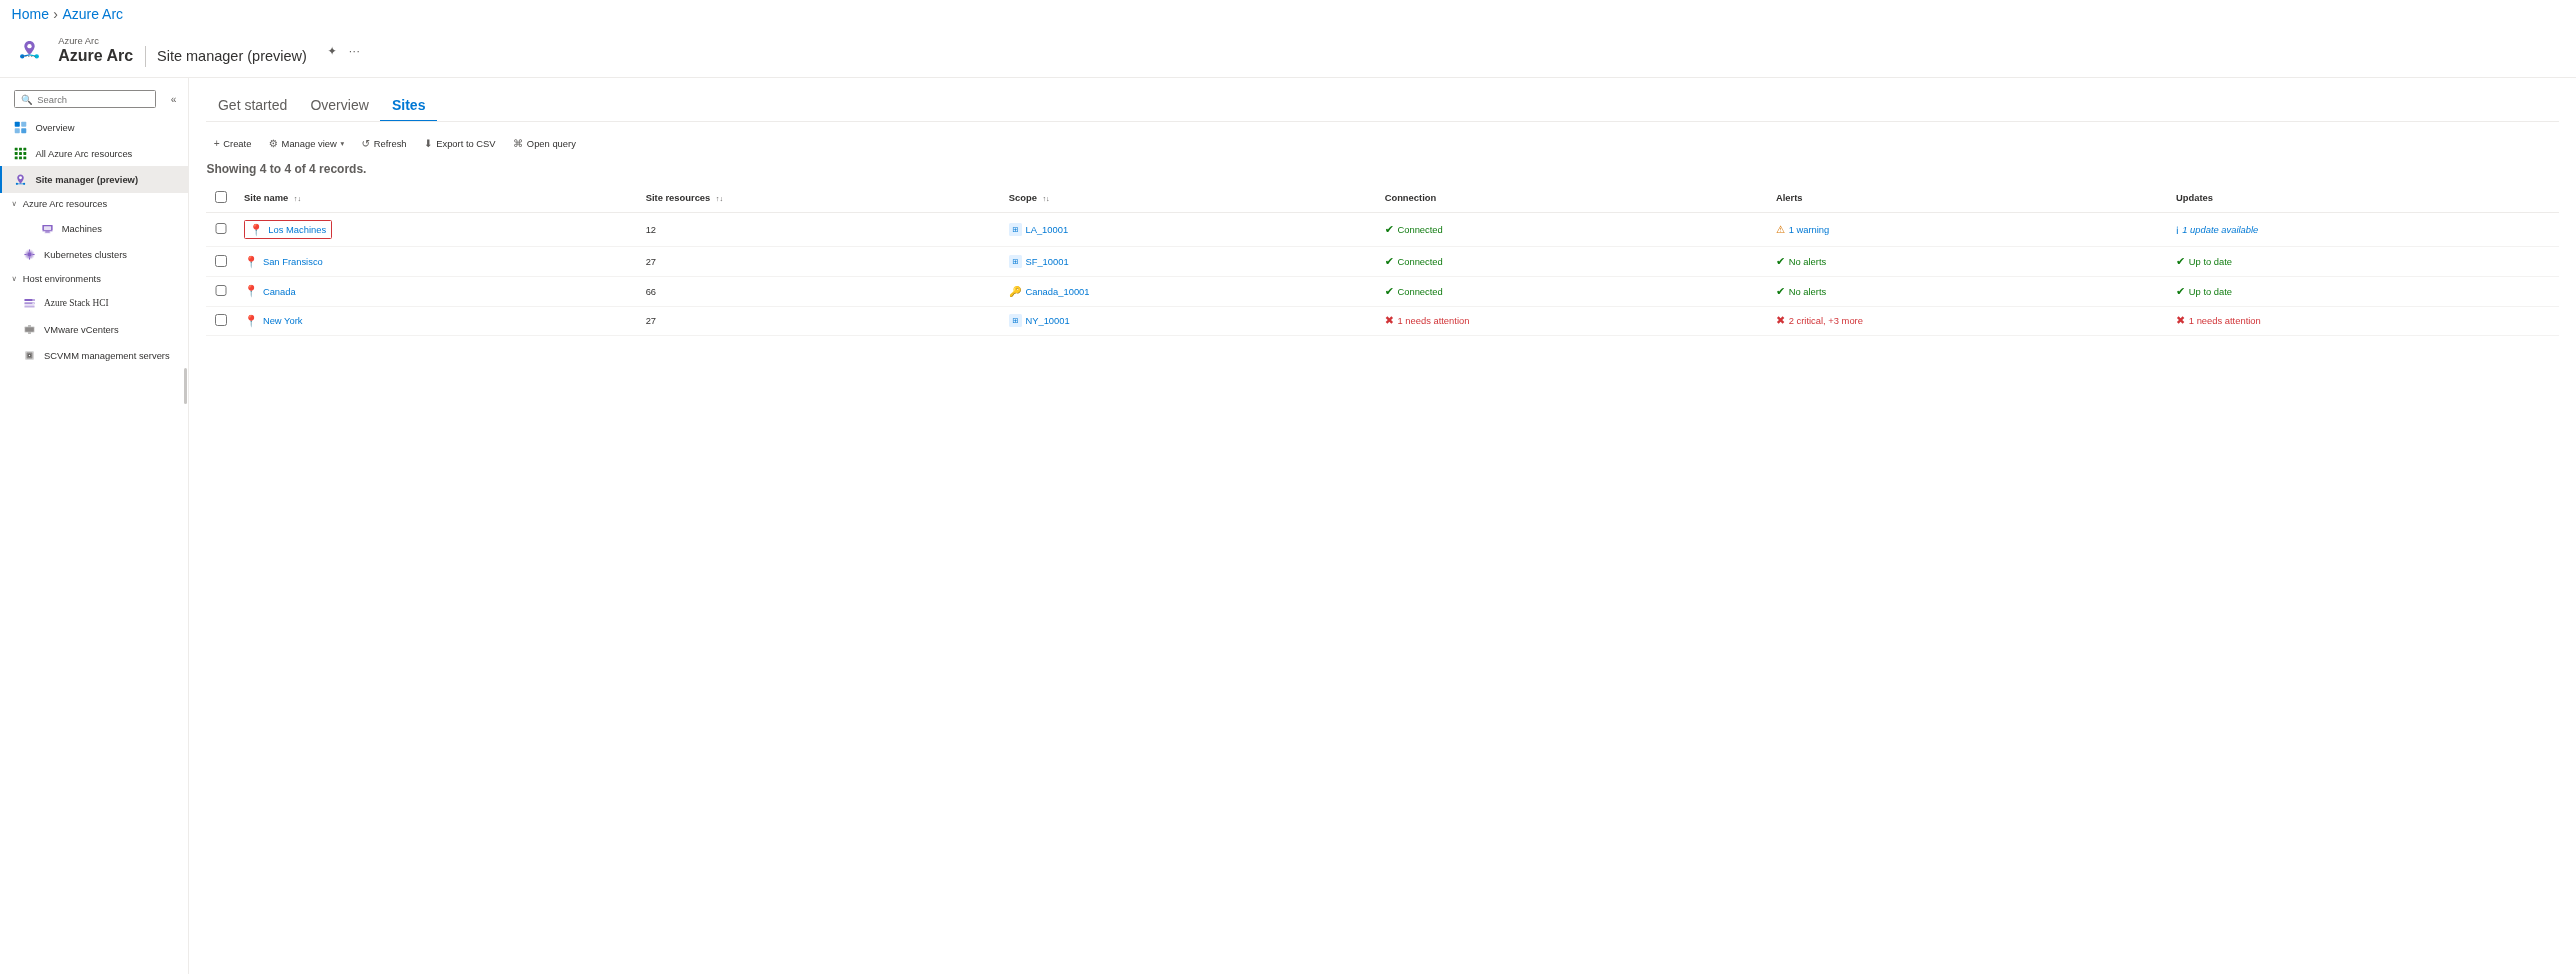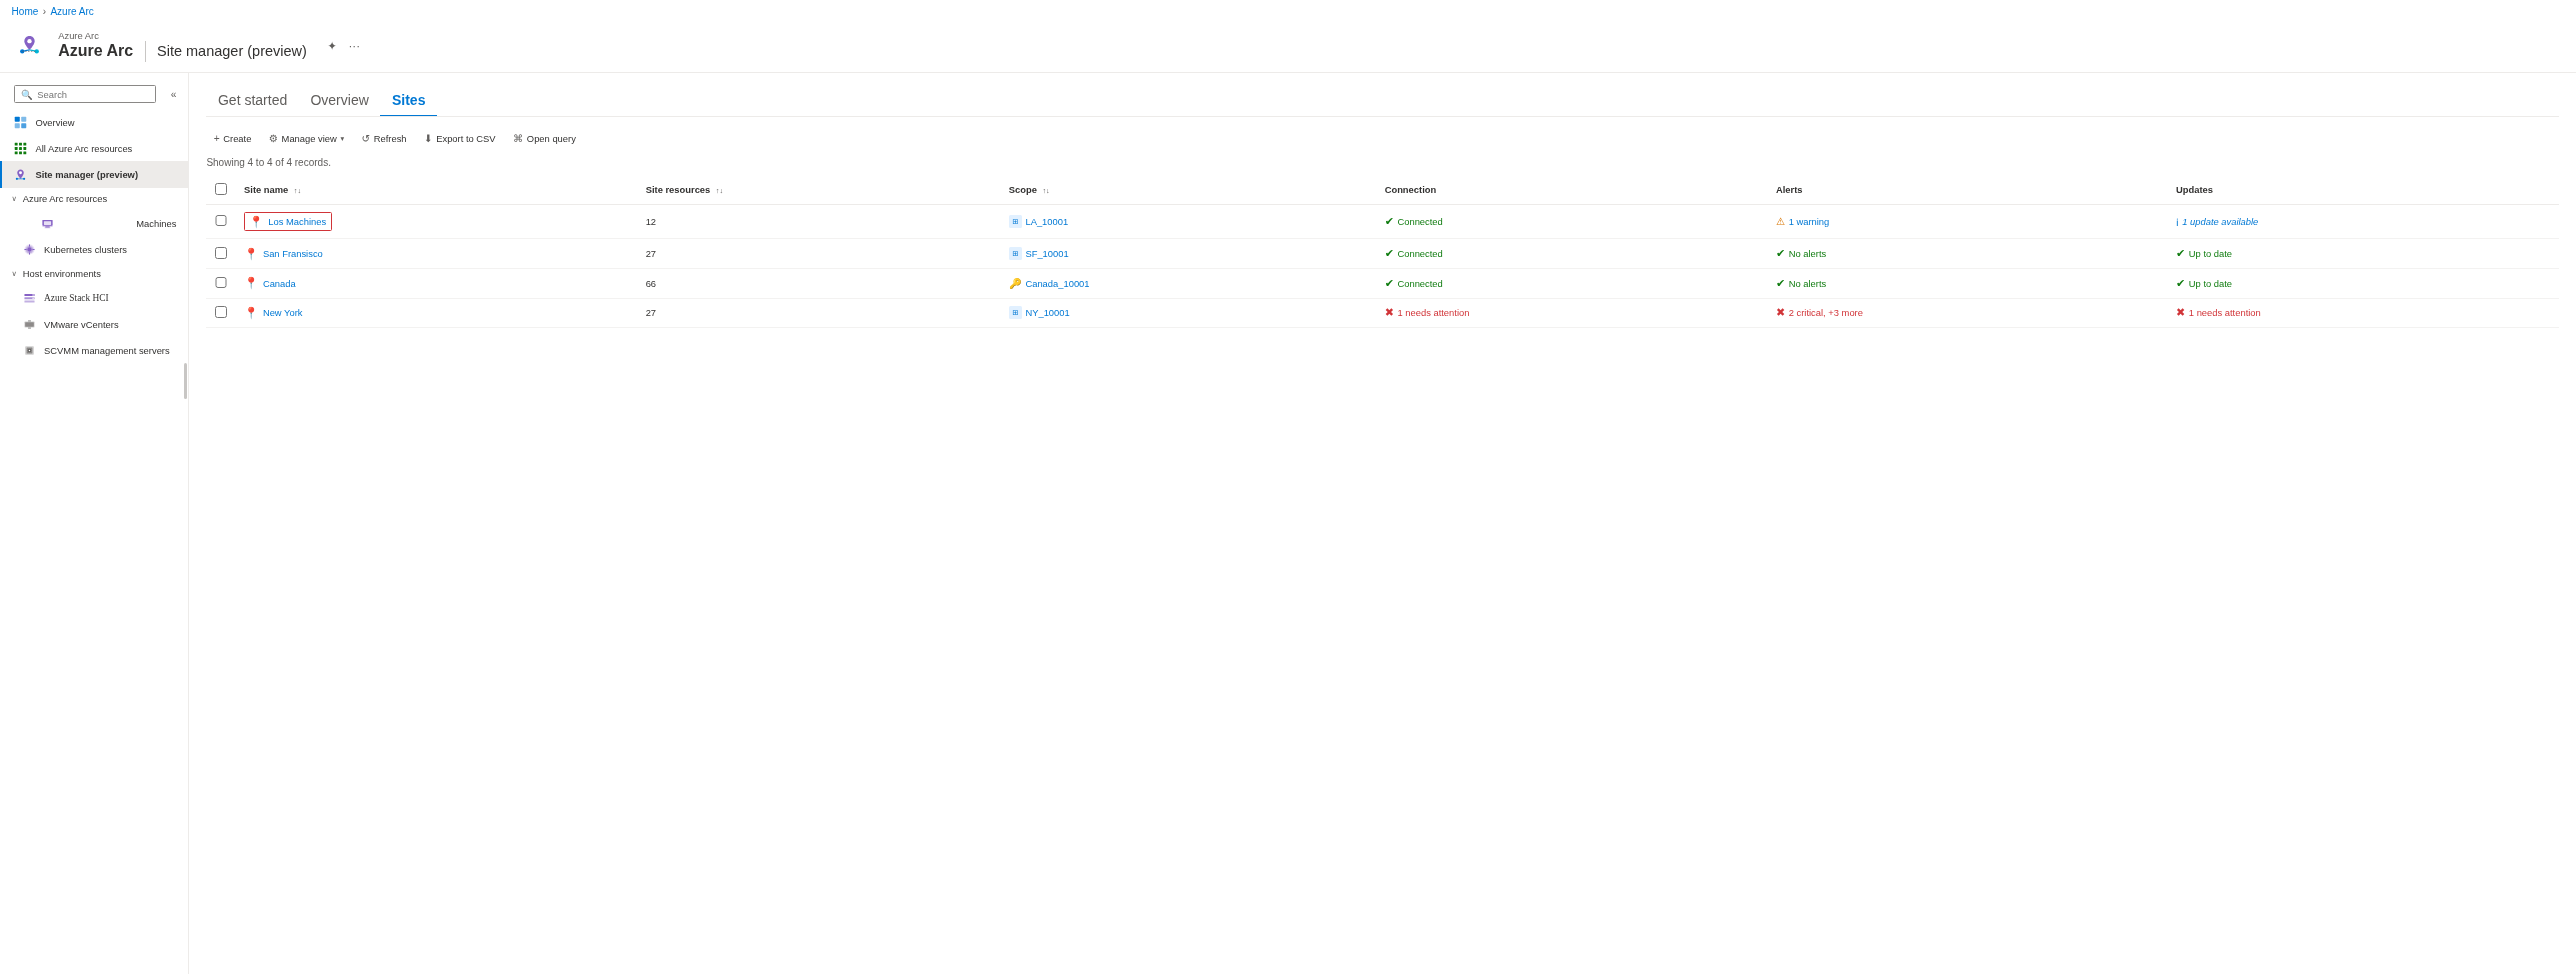--- a/index.html
+++ b/index.html
@@ -1,19 +1,19 @@
 <!DOCTYPE html>
 <html style="font-size:11.6px"><head>
   <meta charset="utf-8">
   <style>
     * { box-sizing: border-box; margin: 0; padding: 0; }
     body { font-family: 'Segoe UI', Arial, sans-serif; font-size: 9.4px; color: #323130; background: #fff; display: flex; flex-direction: column; height: 100vh; overflow: hidden; }
 
     
-    .breadcrumb { padding: 5.8px 11.6px; display: flex; align-items: center; gap: 4.4px; font-size: 10px; }
+    .breadcrumb { padding: 5.8px 11.6px; display: flex; align-items: center; gap: 4.4px; font-size: 14px; }
     .breadcrumb a { color: #0078d4; text-decoration: none; }
     .breadcrumb span { color: #605e5c; }
 
     
     .page-header { display: flex; align-items: center; padding: 5.8px 11.6px 8.7px 11.6px; gap: 11.6px; border-bottom: 0.7px solid #edebe9; }
     .header-icon { width: 35px; height: 35px; display: flex; align-items: center; justify-content: center; }
     .header-icon svg { width: 29px; height: 29px; }
     .header-title-area { display: flex; flex-direction: column; }
     .header-service-name { font-size: 9.4px; font-weight: 400; color: #605e5c; }
     .header-main-title { display: flex; align-items: center; gap: 8.7px; }
@@ -52,21 +52,21 @@
     .toolbar-btn { display: flex; align-items: center; gap: 3.6px; padding: 4.4px 7.3px; background: none; border: none; cursor: pointer; font-size: 9.4px; color: #323130; border-radius: 1.5px; }
     .toolbar-btn .btn-icon { font-size: 10.2px; color: #605e5c; }
 
     
     .filters { display: flex; align-items: center; gap: 5.8px; margin-bottom: 8.7px; flex-wrap: wrap; }
     .filter-input { border: 0.7px solid #8a8886; border-radius: 1.5px; padding: 3.6px 7.3px; font-size: 9.4px; width: 160px; outline: none; }
     .filter-chip { border: 0.7px solid #8a8886; border-radius: 10.2px; padding: 2.9px 8.7px; font-size: 8.7px; cursor: pointer; background: #fff; color: #323130; white-space: nowrap; }
     .add-filter-btn { display: flex; align-items: center; gap: 2.9px; border: none; background: none; font-size: 8.7px; cursor: pointer; color: #323130; padding: 2.9px 5.8px; }
 
     
-    .record-count { font-size: 10px; color: #605e5c; margin-bottom: 7.3px; }
+    .record-count { font-size: 12px; color: #605e5c; margin-bottom: 7.3px; font-weight: bold; }
 
     
     .data-table { width: 100%; border-collapse: collapse; }
     .data-table th { padding: 7.3px 8.7px; text-align: left; font-weight: 600; font-size: 9.4px; color: #323130; border-bottom: 0.7px solid #edebe9; white-space: nowrap; }
     .data-table td { padding: 7.3px 8.7px; font-size: 9.4px; border-bottom: 0.7px solid #f3f2f1; vertical-align: middle; }
     .sort-icon { font-size: 7.3px; color: #605e5c; margin-left: 2.9px; }
     .checkbox-col { width: 23px; }
     .row-checkbox { width: 11.6px; height: 11.6px; cursor: pointer; }
     .site-link { color: #0078d4; text-decoration: none; display: flex; align-items: center; gap: 4.4px; }
     .scope-link { color: #0078d4; text-decoration: none; display: flex; align-items: center; gap: 3.6px; }
@@ -193,21 +193,21 @@
         </svg>
       </div>
       <span class="sidebar-item-label">Site manager (preview)</span>
     </div>
 
     <div class="sidebar-section-header">
       <span class="chevron">∨</span>
       <span>Azure Arc resources</span>
     </div>
 
-    <div class="sidebar-item" style="padding-left: 38px; justify-content: space-between;">
+    <div class="sidebar-item" style="padding-left: 38px;">
       <div class="sidebar-icon">
         <svg width="13" height="13" viewBox="0 0 18 18" fill="none">
           <rect x="2" y="4" width="14" height="10" rx="1" fill="#8661c5" opacity="0.3"></rect>
           <rect x="2" y="4" width="14" height="8" rx="1" fill="#8661c5"></rect>
           <rect x="6" y="13" width="6" height="1.5" fill="#8661c5"></rect>
           <rect x="5" y="14.5" width="8" height="1" fill="#8661c5" opacity="0.5"></rect>
           <rect x="4" y="6" width="10" height="5" rx="0.5" fill="white" opacity="0.8"></rect>
         </svg>
       </div>
       <span class="sidebar-item-label">Machines</span>

